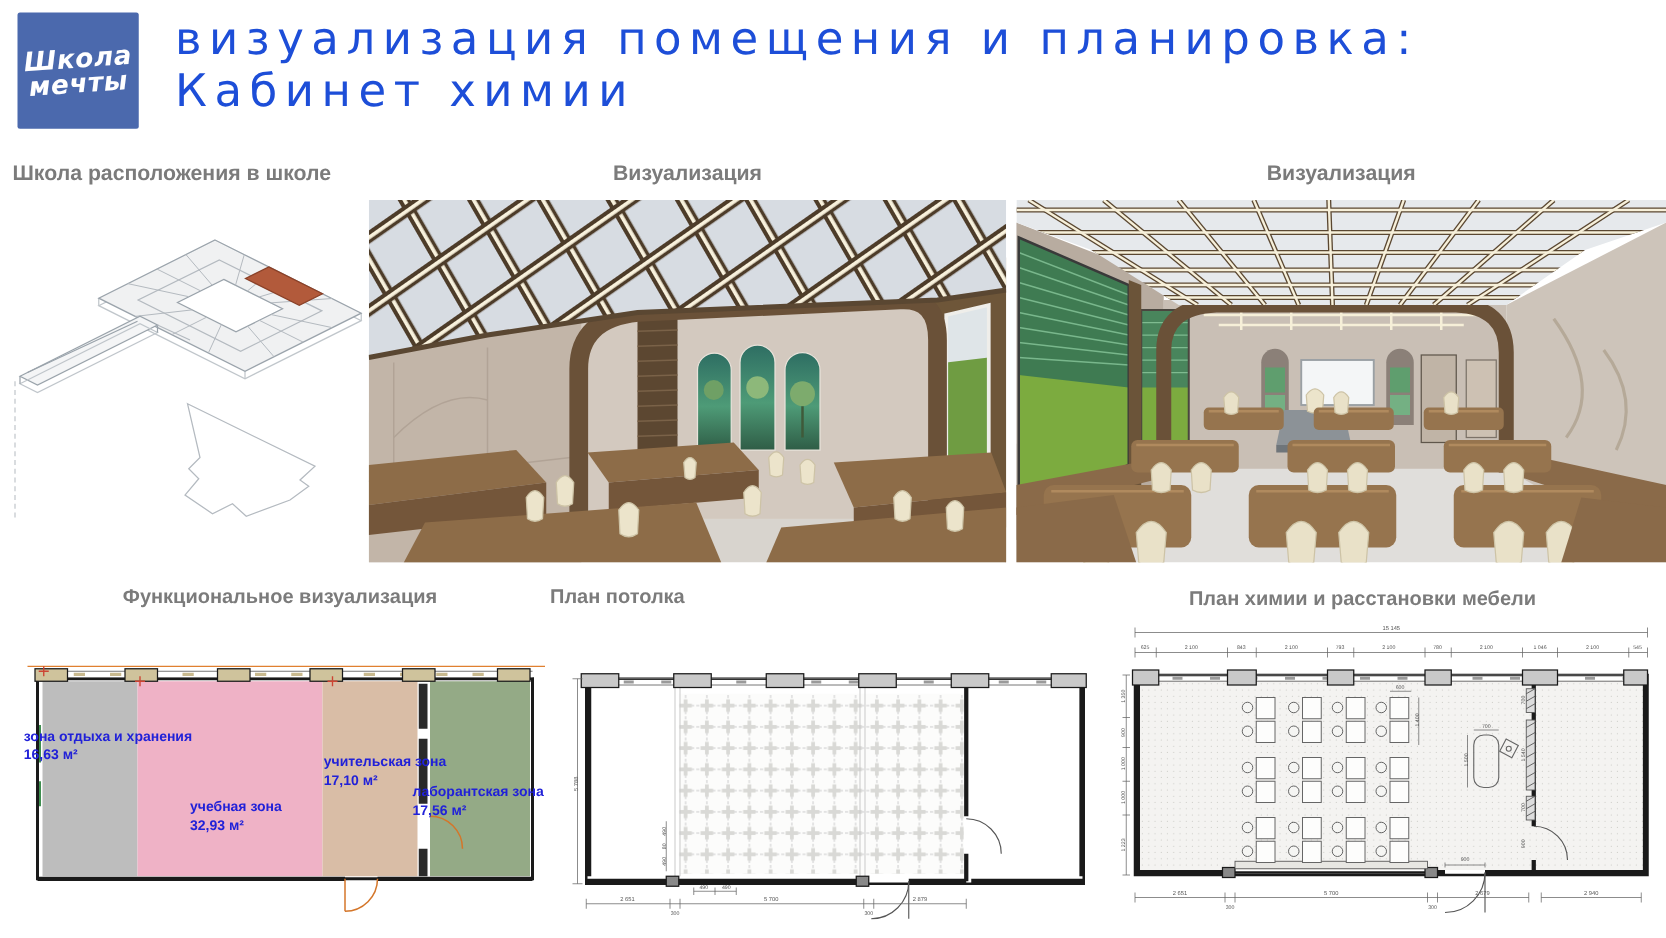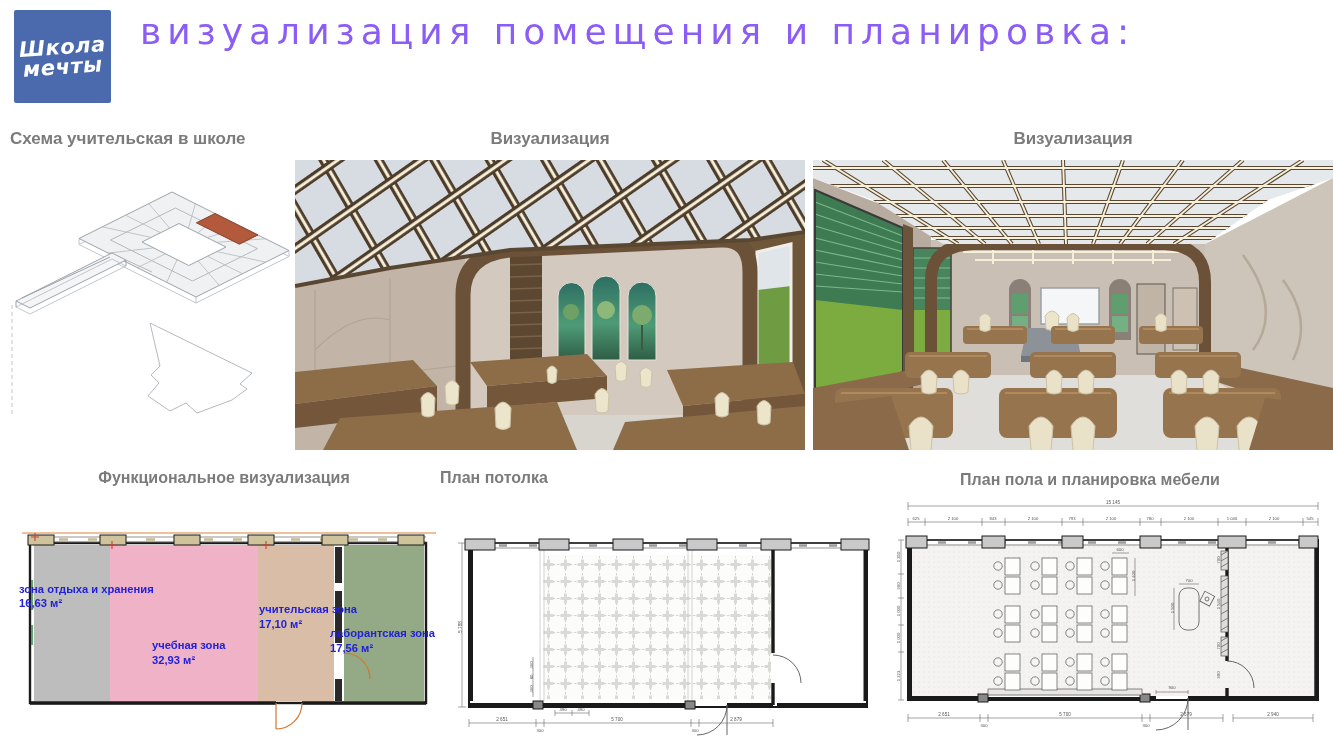--- a/index.html
+++ b/index.html
@@ -4,21 +4,21 @@
 <style>
   html,body{margin:0;padding:0;background:#fff;}
   #slide{position:relative;width:1333px;height:750px;background:#fff;overflow:hidden;
          font-family:"Liberation Sans",sans-serif;}
   
   #logo{position:absolute;left:14px;top:10px;width:97px;height:93px;background:#4b69ad;
         border-radius:2px;color:#fff;display:flex;flex-direction:column;align-items:center;
         justify-content:center;}
   #logo .l1,#logo .l2{font-family:"DejaVu Sans",sans-serif;font-style:italic;font-weight:bold;
         font-size:21px;line-height:20px;transform:rotate(-4deg);letter-spacing:0.5px;}
-  #title{position:absolute;left:140px;top:11px;color:#8b5cf6;
+  #title{position:absolute;left:140px;top:11px;color:#1d4ed8;
          font-family:"DejaVu Sans",sans-serif;font-weight:400;font-size:36px;
          letter-spacing:6px;line-height:42px;white-space:nowrap;}
   .sec-title{position:absolute;color:#7b7b7b;font-weight:bold;font-size:17px;}
   .sec-title.small{font-size:16px;}
   .panel{position:absolute;}
   svg text{font-family:"Liberation Sans",sans-serif;}
   .dim{fill:#555;font-size:4.6px;}
   .dim2{fill:#555;font-size:4.2px;}
   .zonelabel{font-size:11.2px;font-weight:600;}
 </style>
@@ -26,28 +26,29 @@
 <body>
 
 <div id="slide">
 
   <div id="logo">
     <div class="l1">Школа</div>
     <div class="l2">мечты</div>
   </div>
   <div id="title">
     <div>визуализация помещения и планировка:</div>
+    <div>Кабинет химии</div>
   </div>
 
-  <div class="sec-title" style="left:10px;top:129px;">Схема учительская в школе</div>
+  <div class="sec-title" style="left:10px;top:129px;">Школа расположения в школе</div>
   <div class="sec-title" style="left:295px;top:129px;width:510px;text-align:center;">Визуализация</div>
   <div class="sec-title" style="left:813px;top:129px;width:520px;text-align:center;">Визуализация</div>
   <div class="sec-title small" style="left:14px;top:469px;width:420px;text-align:center;">Функциональное визуализация</div>
   <div class="sec-title small" style="left:440px;top:469px;width:420px;text-align:left;">План потолка</div>
-  <div class="sec-title small" style="left:880px;top:471px;width:420px;text-align:center;">План пола и планировка мебели</div>
+  <div class="sec-title small" style="left:880px;top:471px;width:420px;text-align:center;">План химии и расстановки мебели</div>
 
   <svg class="panel" style="left:0;top:160px;" width="290" height="290" viewBox="0 0 290 290">
     <g stroke="#9aa3ab" stroke-width="1" fill="none">
 
       <g stroke="#c0c6cb">
         <polygon points="172,38 289,96.5 196,143 79,84.5"></polygon>
         <line x1="172" y1="32" x2="172" y2="38"></line>
           <line x1="289" y1="90.5" x2="289" y2="96.5"></line>
         <line x1="196" y1="137" x2="196" y2="143"></line>
           <line x1="79" y1="78.5" x2="79" y2="84.5"></line>

